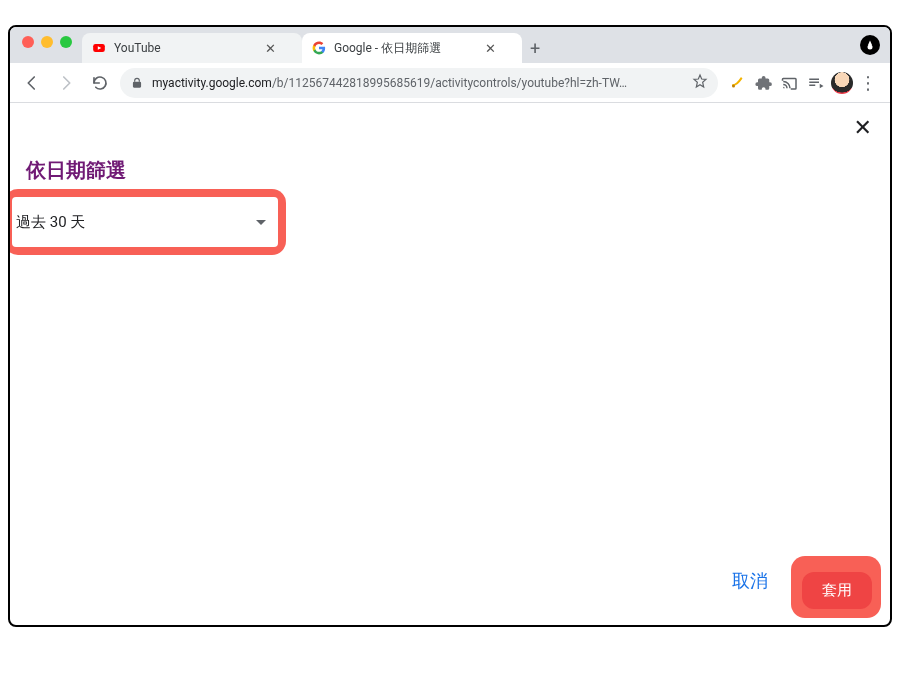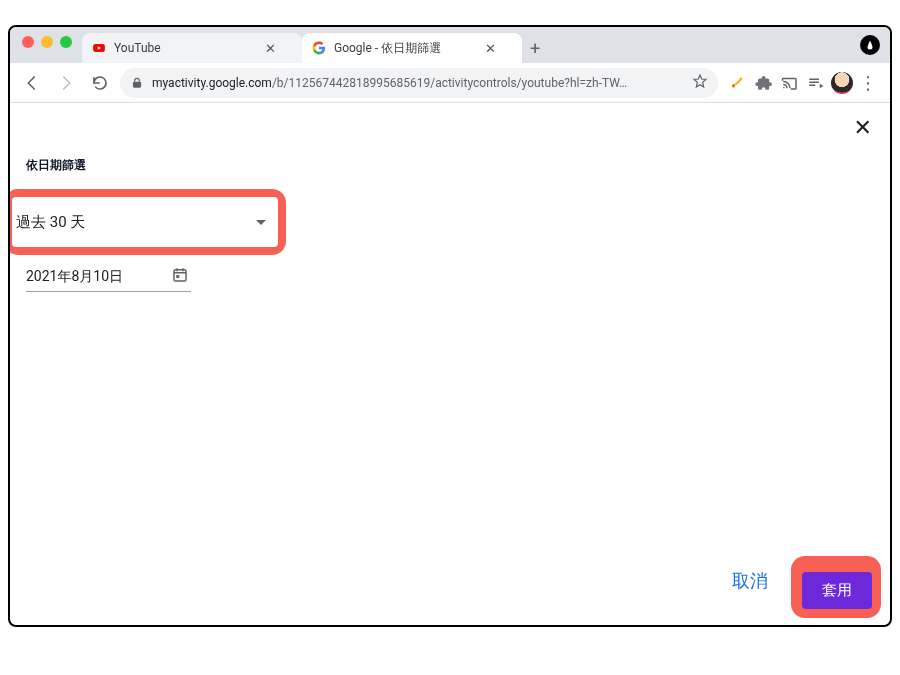--- a/index.html
+++ b/index.html
@@ -112,21 +112,21 @@
   .content {
     position: relative;
     padding: 14px 16px;
     height: calc(100% - 76px);
   }
   .close-dialog {
     position: absolute; right: 18px; top: 12px;
     font-size: 22px; color:#202124; cursor:pointer;
   }
   .section-title {
-    font-size: 12px; font-weight: 600; color:#0f172a;
+    font-size: 20px; font-weight: 600; color:#701a75;
     margin-top: 40px; margin-bottom: 18px;
   }
   .dropdown {
     width: 244px;
     height: 36px;
     border-bottom: 1px solid #9aa0a6;
     display: flex;
     align-items: center;
     justify-content: space-between;
     font-size: 15px;
@@ -153,22 +153,22 @@
     position: absolute;
     right: 24px;
     bottom: 24px;
     display:flex; gap: 18px; align-items:center;
   }
   .btn-cancel {
     color:#1a73e8; font-size:18px; font-weight:500; cursor:pointer;
     padding: 8px 10px;
   }
   .btn-apply {
-    background:#6d28d9; color:#fff; font-size:15px; font-weight:500;
-    padding: 9px 20px; border-radius:4px; cursor:pointer; border:none;
+    background:#ef4444; color:#fff; font-size:15px; font-weight:500;
+    padding: 9px 20px; border-radius:12px; cursor:pointer; border:none;
   }
   
   .dropbox-wrap { position:relative; z-index:2; margin-top: 10px; padding-left: 6px; }
   
 </style>
 </head>
 <body>
 
 <div class="browser-frame">
 
@@ -283,32 +283,20 @@
     <div class="section-title">依日期篩選</div>
 
     <div class="dropbox-wrap" style="visibility: hidden;">
       <div class="dropdown">
         <span>過去 30 天</span>
         <span class="triangle-down"></span>
       </div>
     </div>
 
     <div class="date-row">
-      <div class="date-field">
-        <span style="flex:1">2021年8月10日</span>
-        <span class="cal">
-          <svg viewBox="0 0 24 24" width="18" height="18">
-              <rect x="4" y="5" width="16" height="15" rx="2" fill="none" stroke="#5f6368" stroke-width="2"></rect>
-              <line x1="4" y1="9" x2="20" y2="9" stroke="#5f6368" stroke-width="2"></line>
-              <line x1="8" y1="3" x2="8" y2="7" stroke="#5f6368" stroke-width="2"></line>
-              <line x1="16" y1="3" x2="16" y2="7" stroke="#5f6368" stroke-width="2"></line>
-              <rect x="7" y="12" width="4" height="4" fill="#5f6368"></rect>
-            </svg>
-        </span>
-      </div>
     </div>
 
     <div class="footer-actions">
       <div class="btn-cancel">取消</div>
       <button class="btn-apply" style="visibility: hidden;">套用</button>
     </div>
 
     <div style="position:absolute; left:-6px; top:86px; width:282px; height:66px; background:#f86056; border-radius:14px; z-index:1;"></div>
     <div style="position:absolute; left:2px; top:94px; width:266px; height:50px; background:#fff; border-radius:4px; z-index:1;"></div>
     <div style="position:absolute; left:6px; top:94px; width:258px; height:50px; z-index:3; display:flex; align-items:center;">

